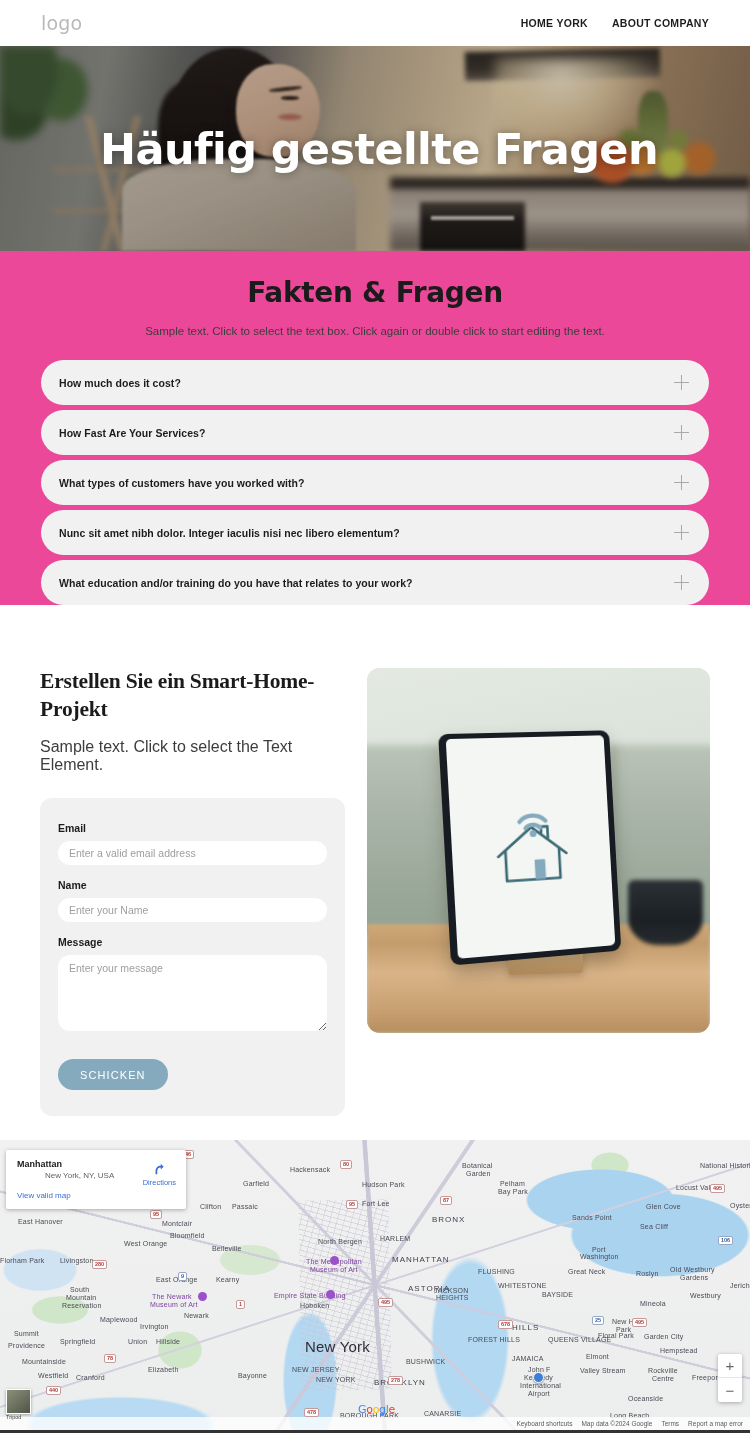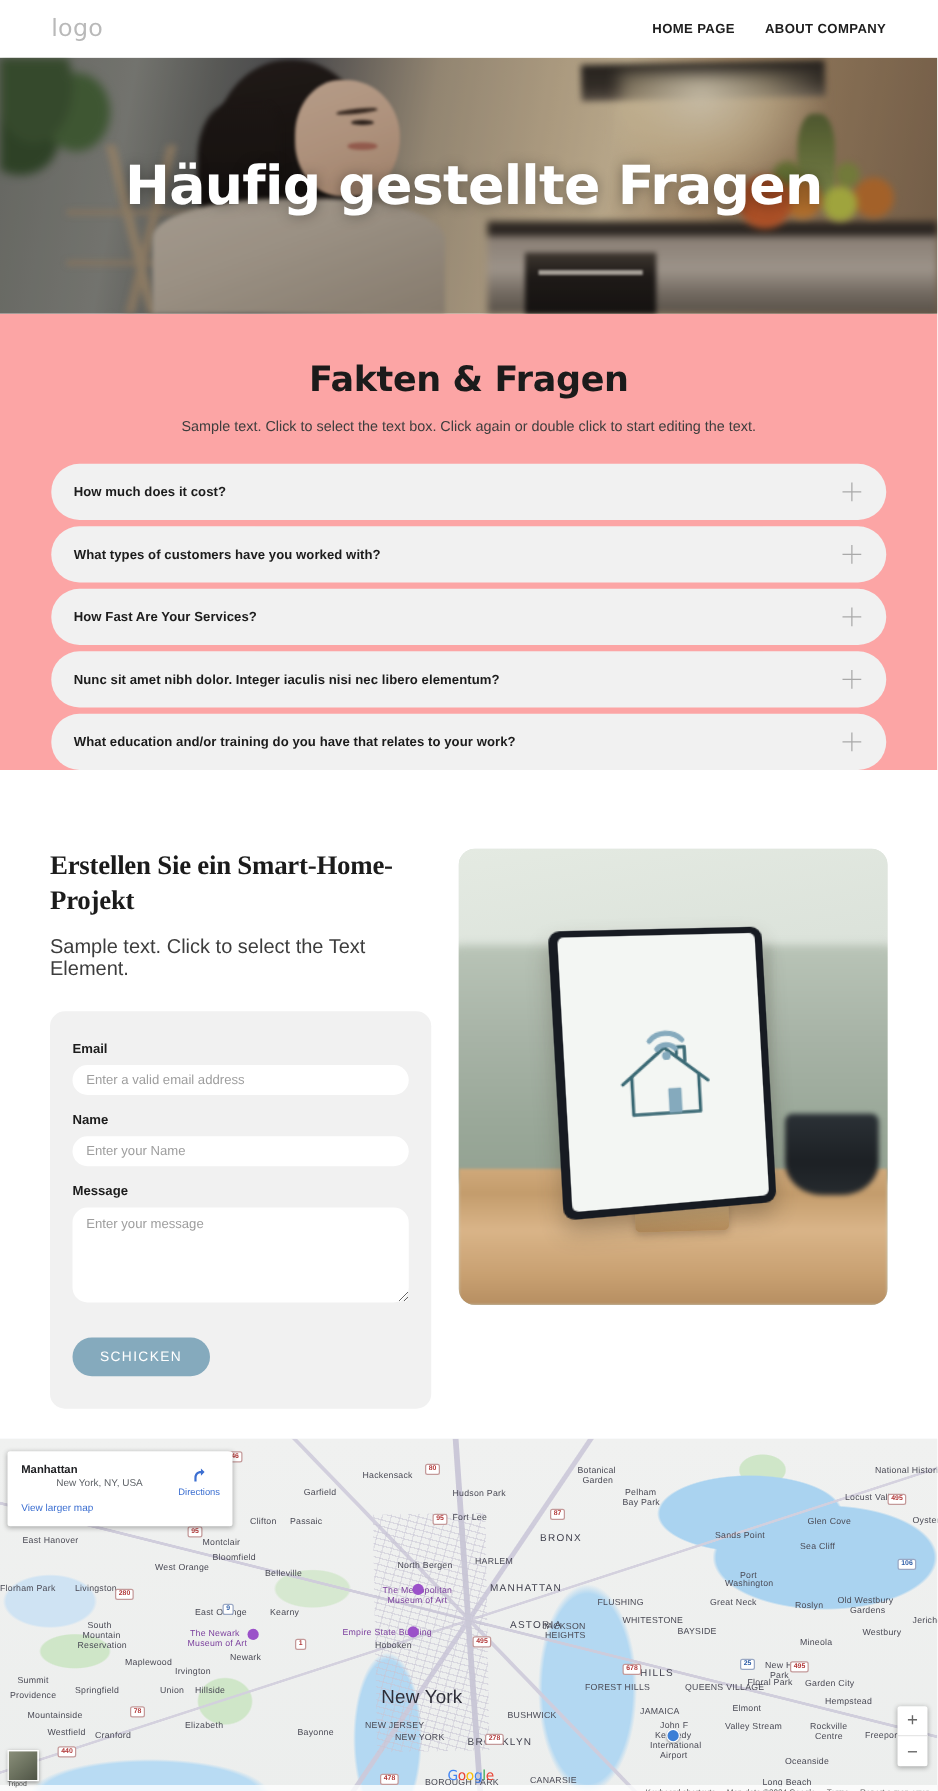--- a/index.html
+++ b/index.html
@@ -177,21 +177,21 @@
     color: #ffffff;
     font-size: 43px;
     font-weight: 700;
     letter-spacing: -0.6px;
     text-shadow: 0 1px 10px rgba(0,0,0,.35);
     padding-left: 8px;
     font-family: "DejaVu Sans", sans-serif;
   }
 
   
-  .faq-section { padding: 36px 0 0; background: #fca5a5; }
+  .faq-section { padding: 25px 0 0; background: #ec4899; }
   .faq-heading {
     text-align: center;
     font-size: 28px;
     font-weight: 700;
     color: #1b1b1b;
     letter-spacing: -0.3px;
     font-family: "DejaVu Sans", sans-serif;
   }
   .faq-sub {
     text-align: center;
@@ -528,21 +528,21 @@
   }
 </style>
 </head>
 <body>
 
 <div class="page">
 
   <div class="header">
     <div class="logo">logo</div>
     <nav class="nav">
-      <a class="nav-link" href="#">HOME PAGE</a>
+      <a class="nav-link" href="#">HOME YORK</a>
       <a class="nav-link" href="#">ABOUT COMPANY</a>
     </nav>
   </div>
 
   <div class="hero">
     <div class="hero-bg">
       <div class="hb-base"></div>
       <div class="hb-lamp"></div>
       <div class="hb-glow"></div>
       <div class="hb-counter"></div>
@@ -569,25 +569,25 @@
   <section class="faq-section">
     <h2 class="faq-heading">Fakten &amp; Fragen</h2>
     <p class="faq-sub">Sample text. Click to select the text box. Click again or double click to start editing the text.</p>
 
     <div class="faq-list">
       <div class="faq-item">
         <span class="faq-q">How much does it cost?</span>
         <span class="faq-plus"></span>
       </div>
       <div class="faq-item">
+        <span class="faq-q">How Fast Are Your Services?</span>
+        <span class="faq-plus"></span>
+      </div>
+      <div class="faq-item">
         <span class="faq-q">What types of customers have you worked with?</span>
-        <span class="faq-plus"></span>
-      </div>
-      <div class="faq-item">
-        <span class="faq-q">How Fast Are Your Services?</span>
         <span class="faq-plus"></span>
       </div>
       <div class="faq-item">
         <span class="faq-q">Nunc sit amet nibh dolor. Integer iaculis nisi nec libero elementum?</span>
         <span class="faq-plus"></span>
       </div>
       <div class="faq-item">
         <span class="faq-q">What education and/or training do you have that relates to your work?</span>
         <span class="faq-plus"></span>
       </div>
@@ -767,21 +767,21 @@
         <div class="shield red" style="left: 498px; top: 180px;">678</div>
         <div class="shield red" style="left: 632px; top: 178px;">495</div>
         <div class="shield" style="left: 592px; top: 176px;">25</div>
         <div class="shield red" style="left: 710px; top: 44px;">495</div>
         <div class="shield" style="left: 718px; top: 96px;">106</div>
       </div>
 
     <div class="map-card">
       <div class="mc-title">Manhattan</div>
       <div class="mc-sub">New York, NY, USA</div>
-      <a class="mc-link" href="#">View larger map</a>
+      <a class="mc-link" href="#">View valid map</a>
       <div class="mc-dir">
         <svg width="14" height="14" viewBox="0 0 24 24">
           <path d="M15 3 L20 8 L15 13 L15 9.5 C11 9.5 9 12 9 16 L9 21 L6 21 L6 16 C6 10 10 6.5 15 6.5 Z" fill="#3c6fd1"></path>
         </svg>
         <span>Directions</span>
       </div>
     </div>
 
     <div class="map-zoom">
       <div>+</div>

